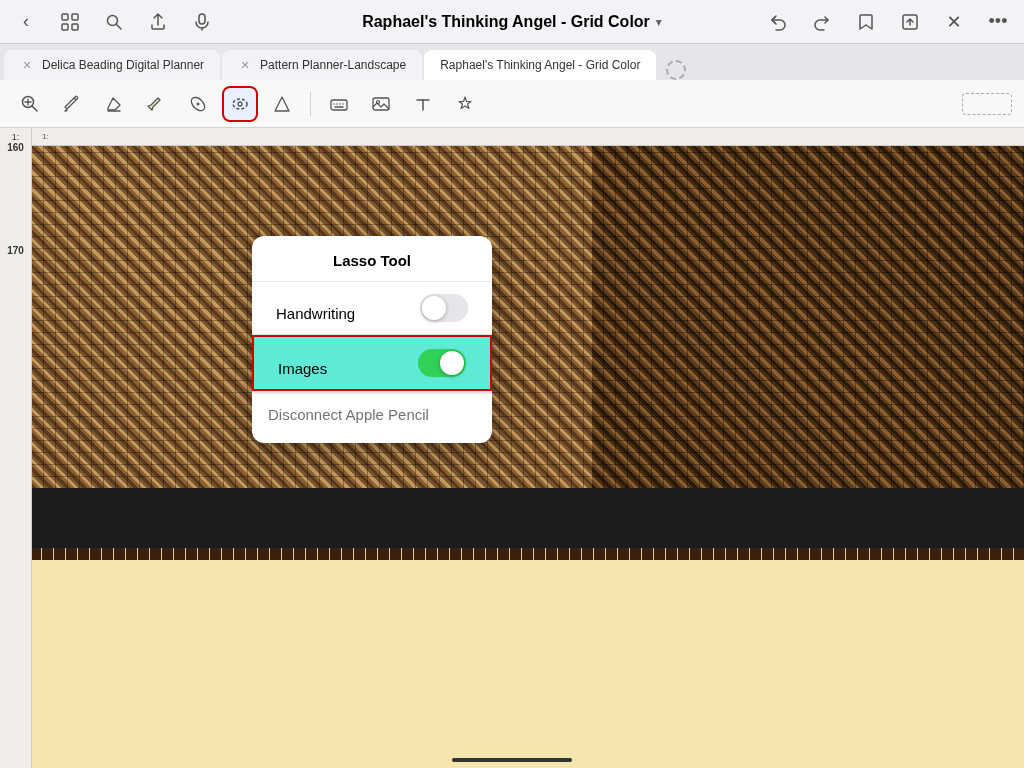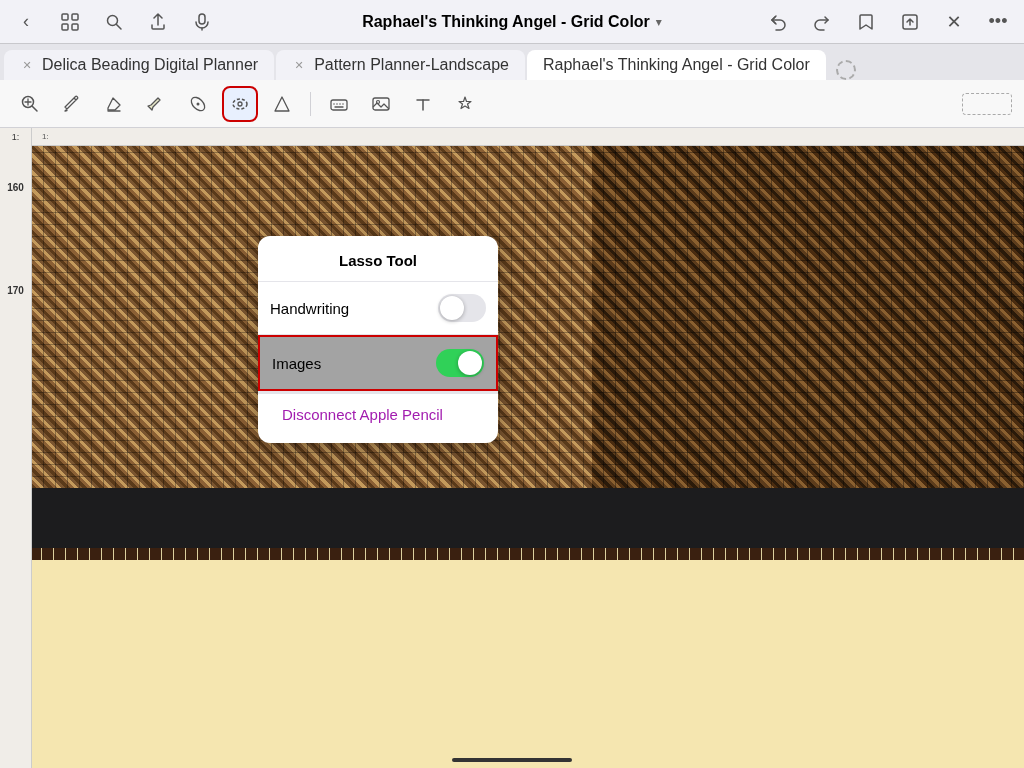--- a/index.html
+++ b/index.html
@@ -81,21 +81,21 @@
       font-weight: 500;
     }
     .tab-close {
       font-size: 11px;
       color: #999;
       cursor: pointer;
       width: 14px; height: 14px;
       display: flex; align-items: center; justify-content: center;
       border-radius: 50%;
     }
-    .tab-title-text { font-size: 16px; }
+    .tab-title-text { font-size: 12px; }
 
     
     .toolbar {
       height: 48px;
       background: #f8f8f8;
       border-bottom: 1px solid #d1d1d6;
       display: flex;
       align-items: center;
       padding: 0 12px;
       gap: 6px;
@@ -151,21 +151,21 @@
       width: 100%;
       height: 220px;
       background: #f5e6b0;
       z-index: 1;
     }
 
     
     .popup-menu {
       position: absolute;
       top: 108px;
-      left: 258px;
+      left: 252px;
       width: 240px;
       background: white;
       border-radius: 12px;
       box-shadow: 0 8px 32px rgba(0,0,0,0.25), 0 2px 8px rgba(0,0,0,0.15);
       z-index: 200;
       overflow: hidden;
       padding: 8px 0;
     }
     .popup-title {
       font-size: 15px;
@@ -174,23 +174,23 @@
       text-align: center;
       padding: 8px 16px 12px;
     }
     .popup-divider {
       height: 1px;
       background: #e5e5ea;
       margin: 0;
     }
     .popup-item {
       display: flex;
-      align-items: center;
+      align-items: flex-end;
       justify-content: space-between;
-      padding: 12px 12px;
+      padding: 12px 24px;
       cursor: pointer;
     }
     .popup-item.highlighted {
       background: #fff;
       border: 2px solid #c00;
       margin: -1px;
     }
     .popup-item-label {
       font-size: 15px;
       color: #000;
@@ -224,22 +224,21 @@
 
     
     .disconnect-item {
       display: flex;
       align-items: center;
       padding: 12px 16px;
       cursor: pointer;
     }
     .disconnect-label {
       font-size: 15px;
-      color: #a21caf;
-      margin-left: 8px;
+      color: #737373;
     }
 
     
     .home-indicator {
       position: absolute;
       bottom: 6px;
       left: 50%;
       transform: translateX(-50%);
       width: 120px; height: 4px;
       background: #333;
@@ -454,21 +453,21 @@
     transparent,
     transparent 11px,
     rgba(0,0,0,0.35) 11px,
     rgba(0,0,0,0.35) 12px
   ),
   repeating-linear-gradient(45deg, #2a1a0a 0px, #2a1a0a 3px, #5c3c1c 3px, #5c3c1c 6px, #8a6030 6px, #8a6030 9px, #4a2c10 9px, #4a2c10 12px);
   z-index:3;"></div>
 
   <div class="ruler-left">
     <div style="font-size:9px; color:#333; margin-top:4px; writing-mode:horizontal-tb;">1:</div>
-    <div style="font-size:10px; color:#333; font-weight:700; margin-top:40px;">160</div>
+    <div style="font-size:10px; color:#333; font-weight:700; ">160</div>
     <div style="font-size:10px; color:#333; font-weight:700; margin-top:92px;">170</div>
   </div>
 
   <div style="position:absolute; top:0; left:32px; right:0; height:18px; background:#f0ede8; border-bottom:1px solid #ccc; display:flex; align-items:center; z-index:5;">
     <span style="font-size:8px; color:#555; margin-left:10px;">1:</span>
   </div>
 
   <div class="cream-section">
 
     <div class="page-indicator"></div>
@@ -481,21 +480,21 @@
     <div class="popup-divider"></div>
 
     <div class="popup-item">
       <span class="popup-item-label">Handwriting</span>
       <div class="toggle off">
         <div class="toggle-knob"></div>
       </div>
     </div>
     <div class="popup-divider"></div>
 
-    <div class="popup-item highlighted" style="border:2px solid #cc0000; margin:0; background:#a3a3a3;">
+    <div class="popup-item highlighted" style="border:2px solid #cc0000; margin:0; background:#5eead4;">
       <span class="popup-item-label">Images</span>
       <div class="toggle on">
         <div class="toggle-knob"></div>
       </div>
     </div>
     <div class="popup-divider"></div>
 
     <div class="popup-divider"></div>
 
     <div class="popup-divider"></div>

